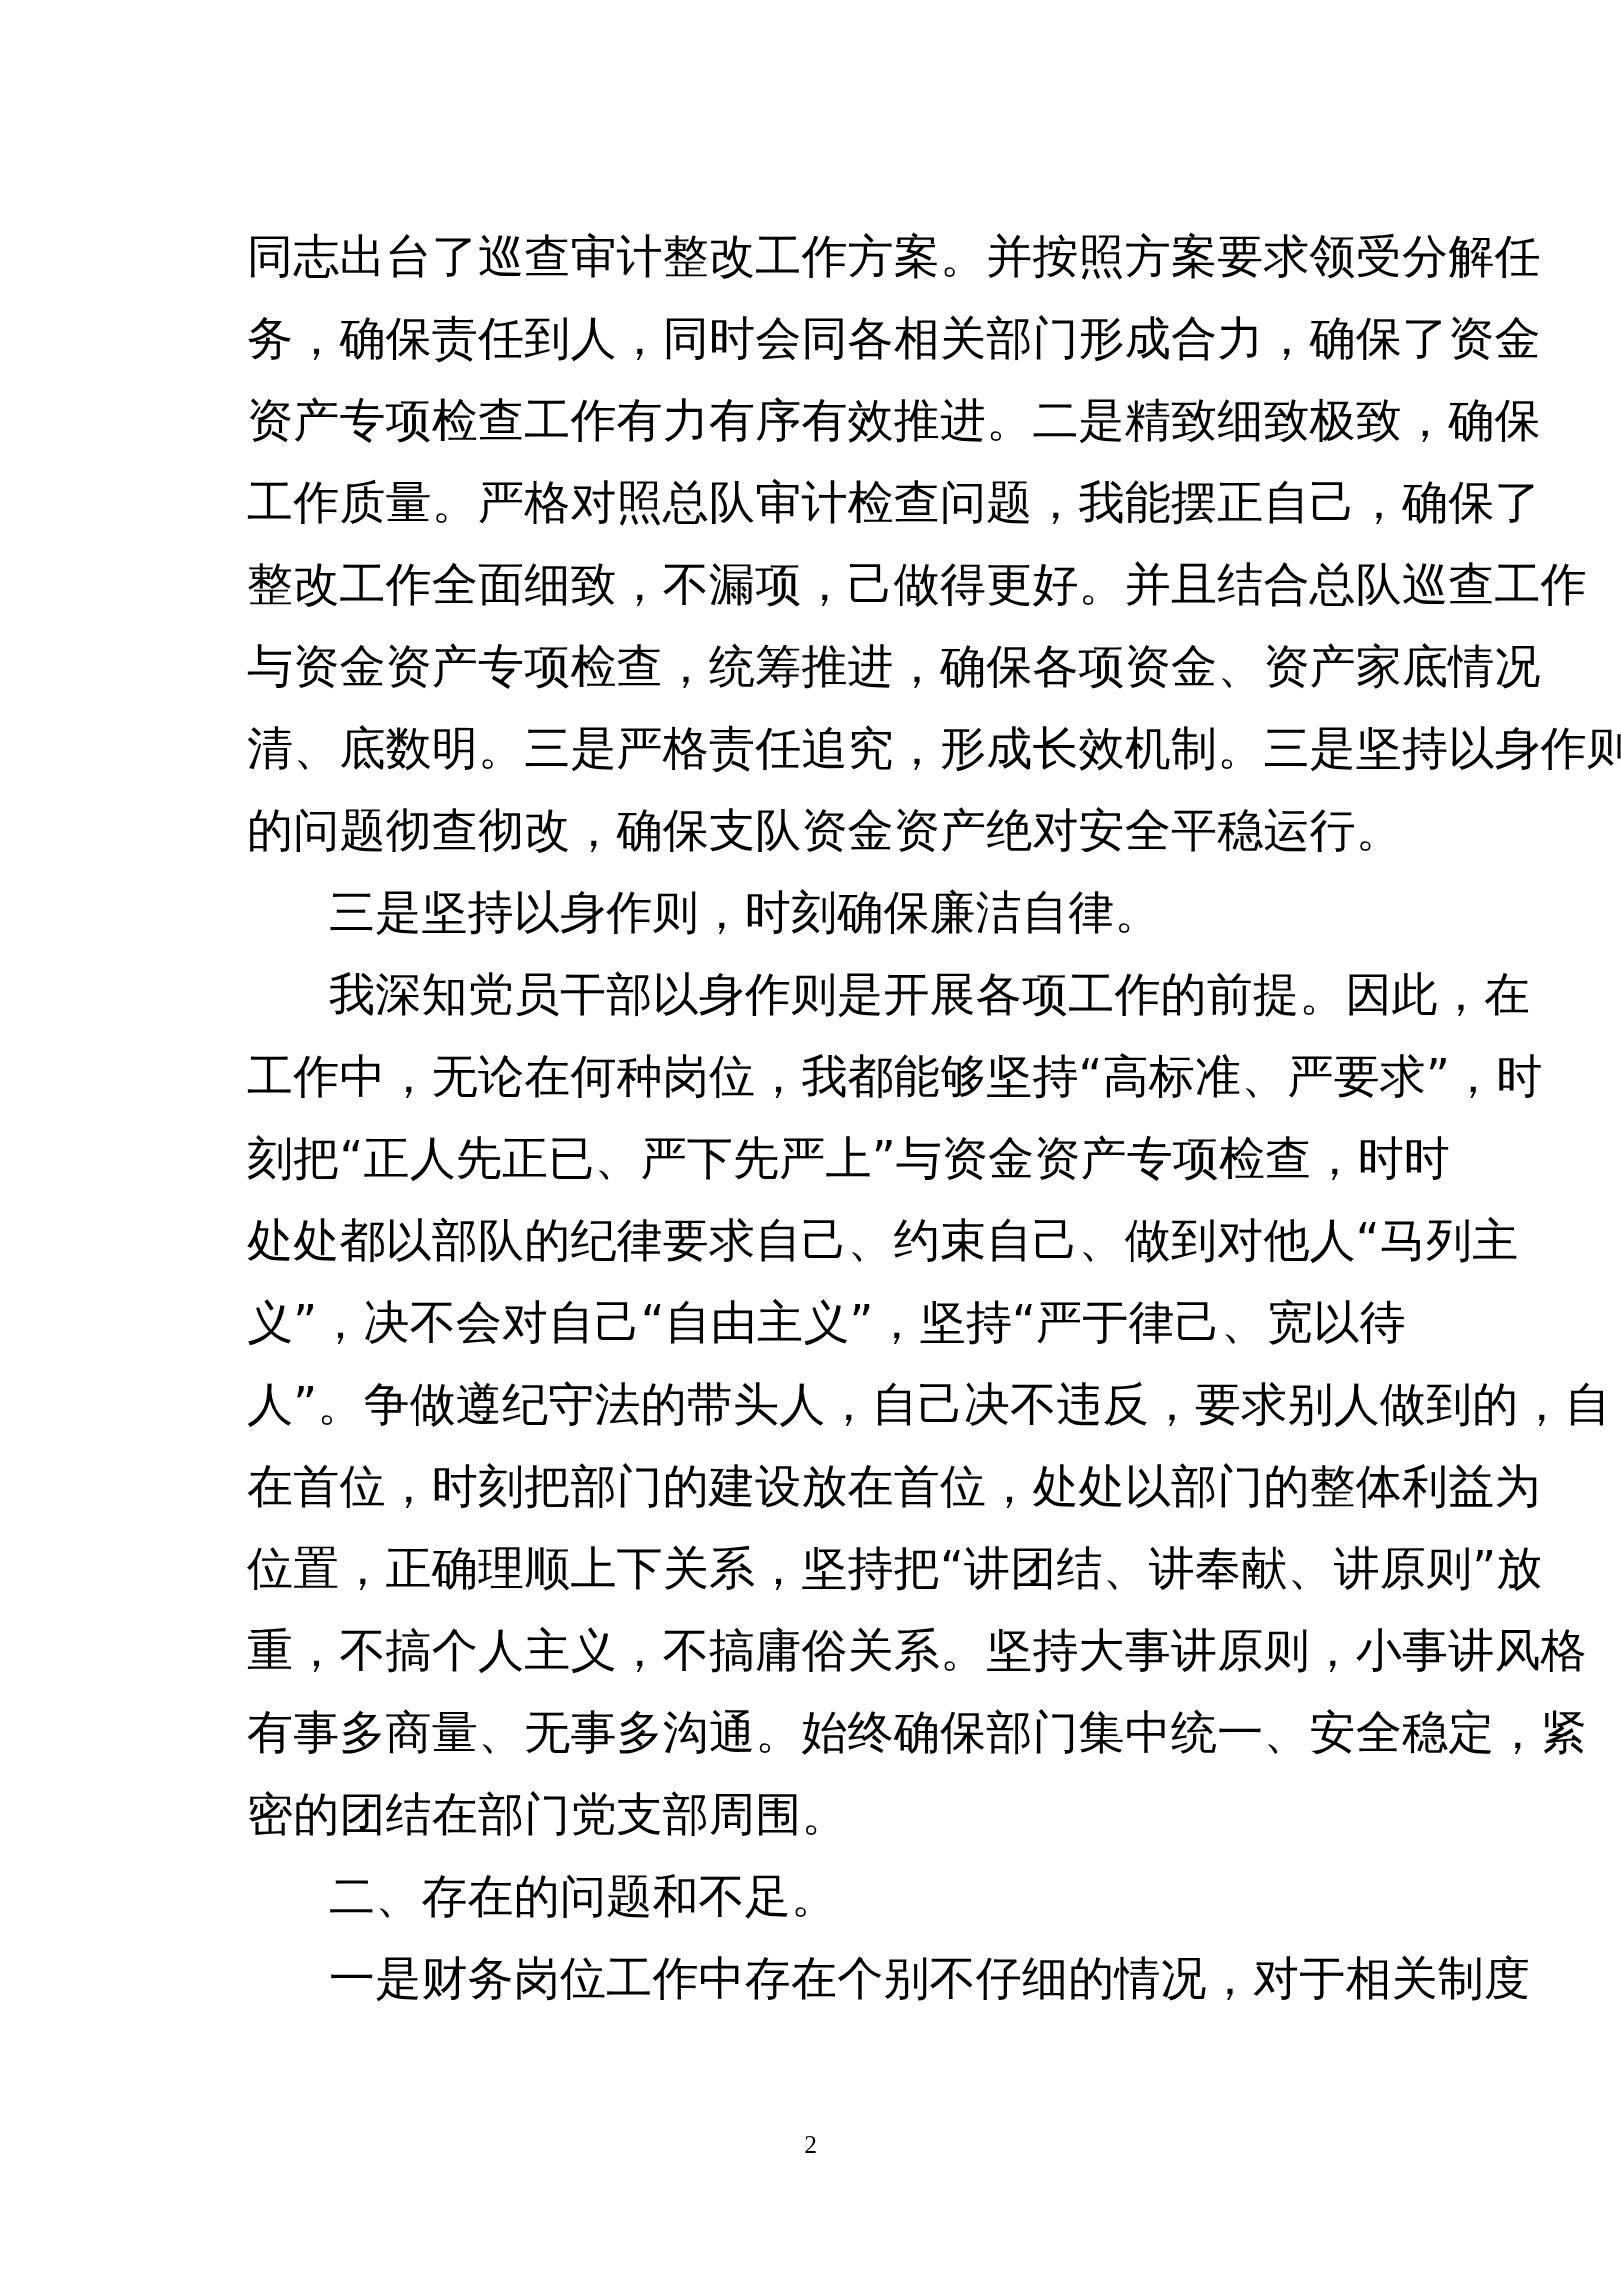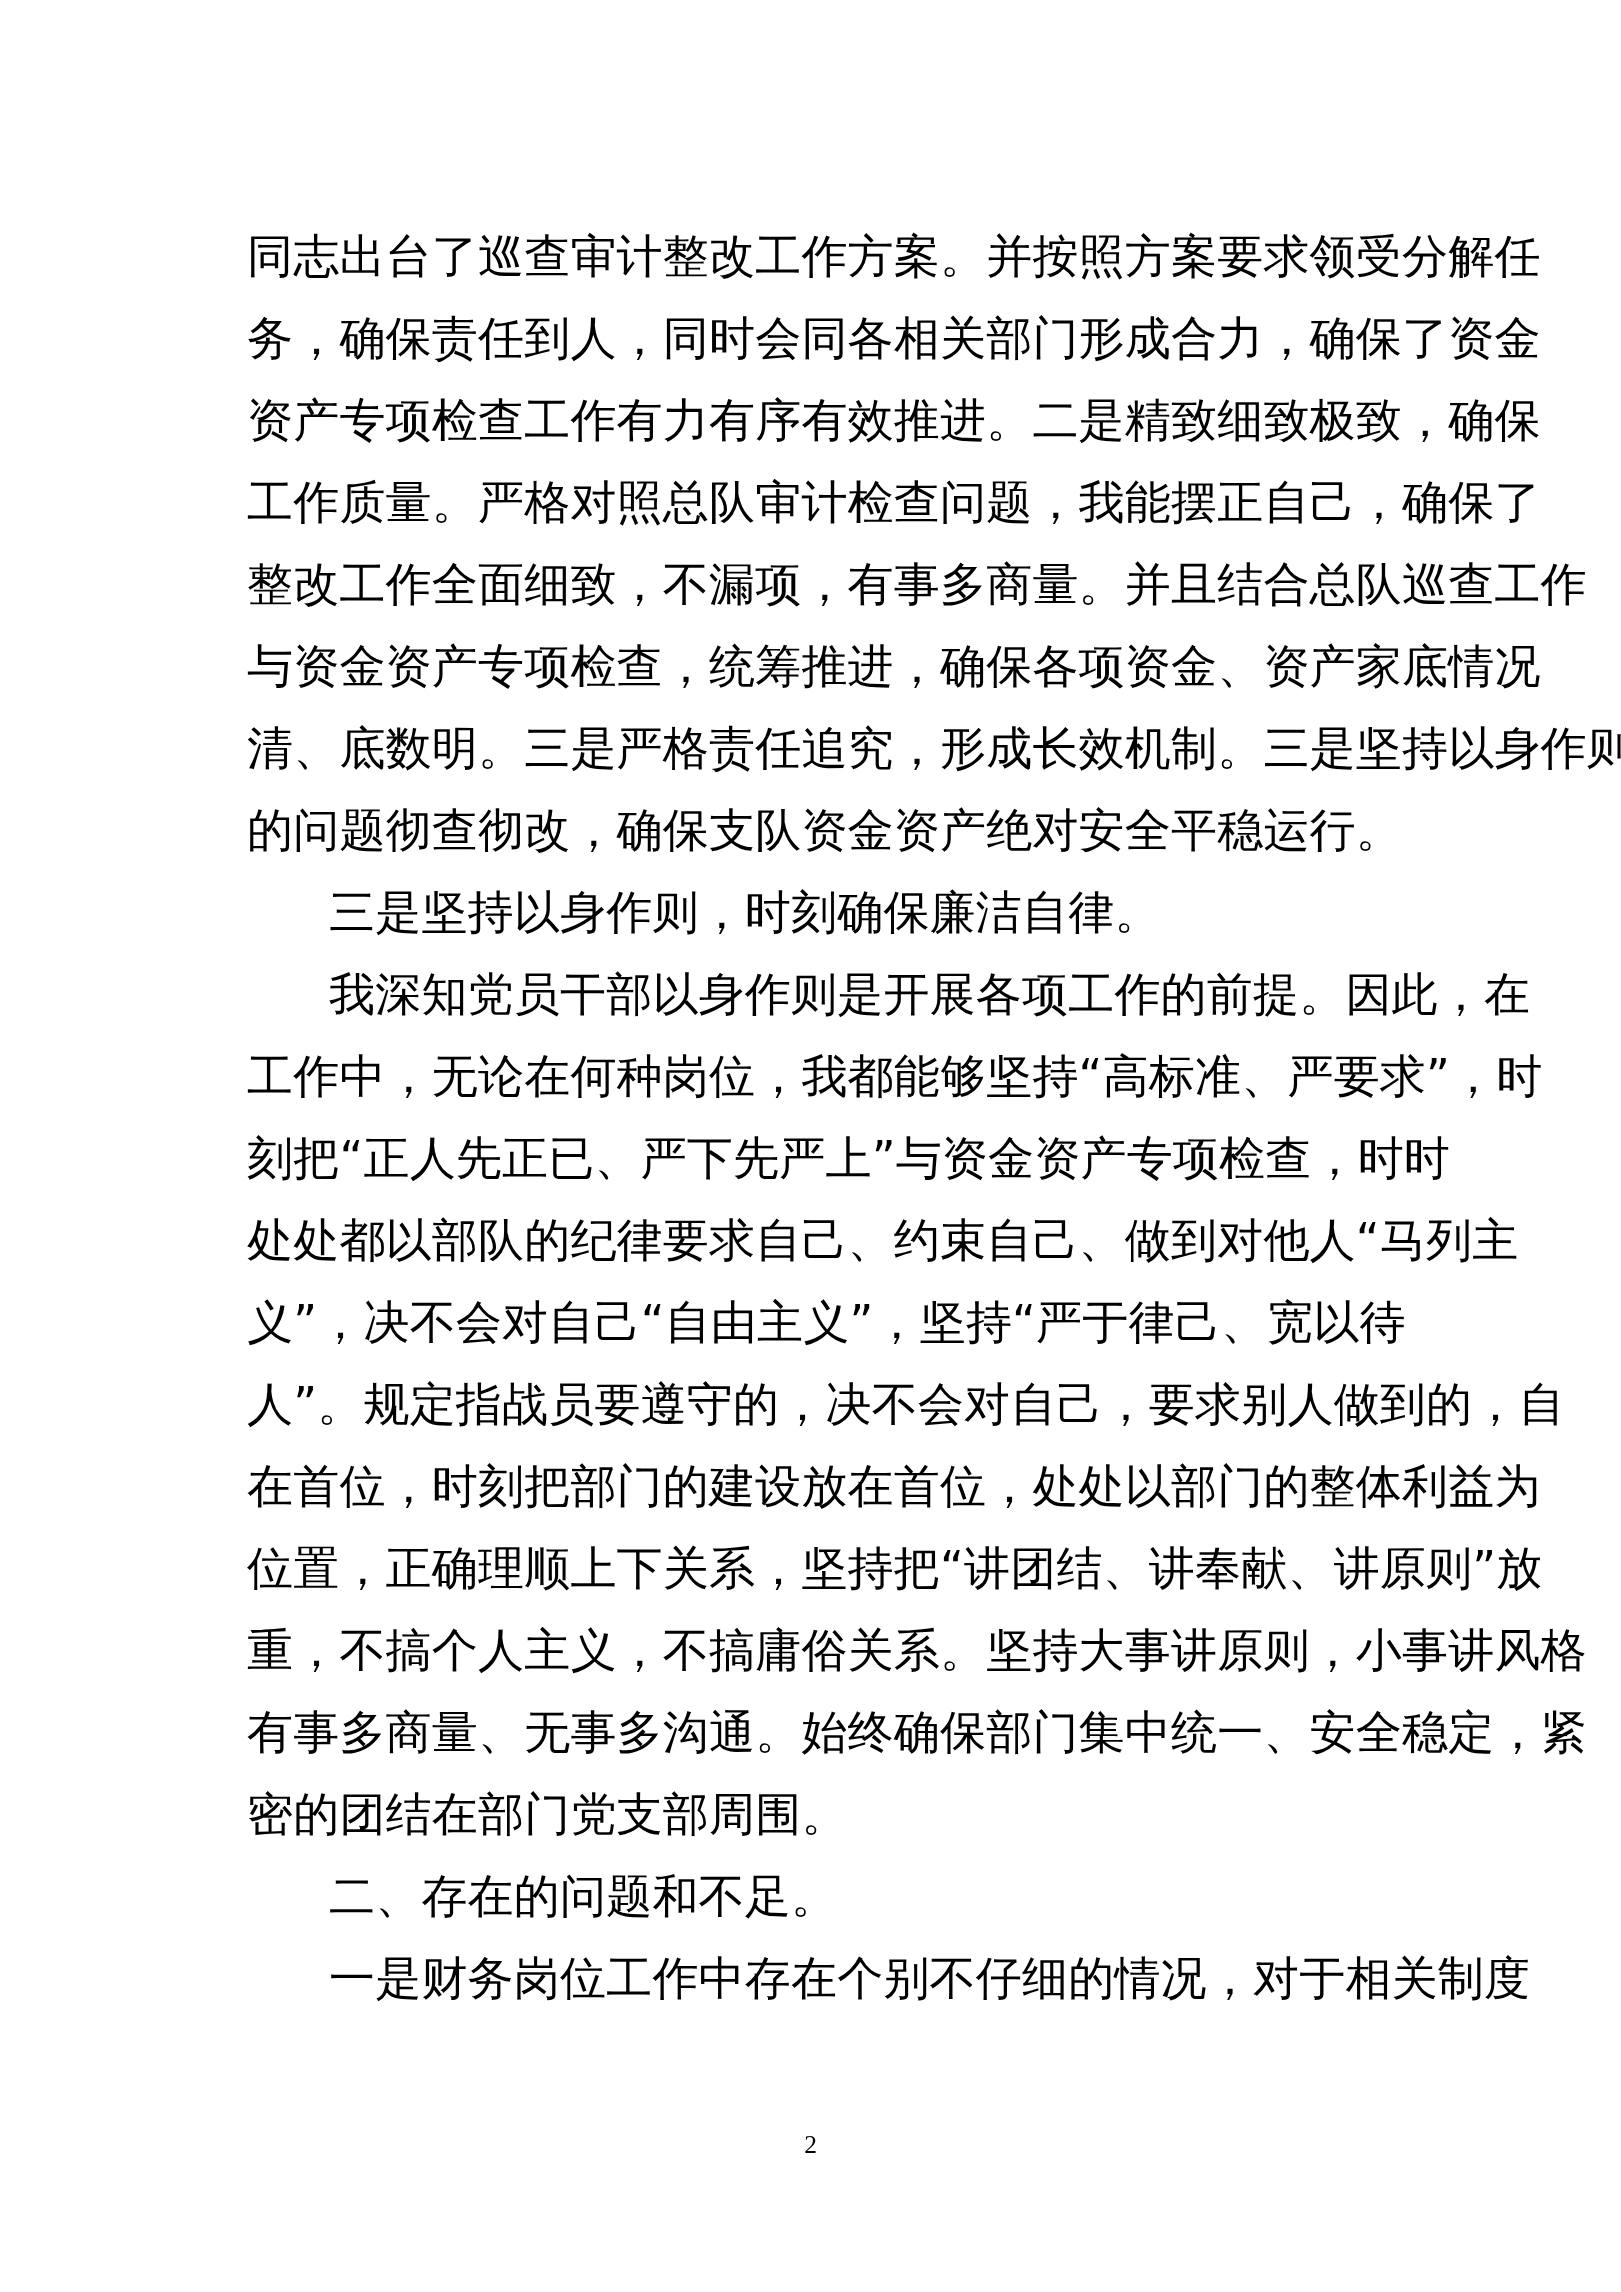--- a/index.html
+++ b/index.html
@@ -59,33 +59,33 @@
 </head>
 <body>
 
 <div class="page">
   <div class="body-text">
 
     <span class="line">同志出台了巡查审计整改工作方案。并按照方案要求领受分解任</span>
     <span class="line">务，确保责任到人，同时会同各相关部门形成合力，确保了资金</span>
     <span class="line">资产专项检查工作有力有序有效推进。二是精致细致极致，确保</span>
     <span class="line">工作质量。严格对照总队审计检查问题，我能摆正自己，确保了</span>
-    <span class="line">整改工作全面细致，不漏项，有事多商量。并且结合总队巡查工作</span>
+    <span class="line">整改工作全面细致，不漏项，己做得更好。并且结合总队巡查工作</span>
     <span class="line">与资金资产专项检查，统筹推进，确保各项资金、资产家底情况</span>
     <span class="line">清、底数明。三是严格责任追究，形成长效机制。三是坚持以身作则</span>
     <span class="line last">的问题彻查彻改，确保支队资金资产绝对安全平稳运行。</span>
 
     <span class="line last indent">三是坚持以身作则，时刻确保廉洁自律。</span>
 
     <span class="line indent">我深知党员干部以身作则是开展各项工作的前提。因此，在</span>
     <span class="line">工作中，无论在何种岗位，我都能够坚持“高标准、严要求”，时</span>
     <span class="line">刻把“正人先正已、严下先严上”与资金资产专项检查，时时</span>
     <span class="line">处处都以部队的纪律要求自己、约束自己、做到对他人“马列主</span>
     <span class="line">义”，决不会对自己“自由主义”，坚持“严于律己、宽以待</span>
-    <span class="line">人”。规定指战员要遵守的，决不会对自己，要求别人做到的，自</span>
+    <span class="line">人”。争做遵纪守法的带头人，自己决不违反，要求别人做到的，自</span>
     <span class="line">在首位，时刻把部门的建设放在首位，处处以部门的整体利益为</span>
     <span class="line">位置，正确理顺上下关系，坚持把“讲团结、讲奉献、讲原则”放</span>
     <span class="line">重，不搞个人主义，不搞庸俗关系。坚持大事讲原则，小事讲风格</span>
     <span class="line">有事多商量、无事多沟通。始终确保部门集中统一、安全稳定，紧</span>
     <span class="line last">密的团结在部门党支部周围。</span>
 
     <span class="line last indent">二、存在的问题和不足。</span>
 
     <span class="line indent">一是财务岗位工作中存在个别不仔细的情况，对于相关制度</span>
 

